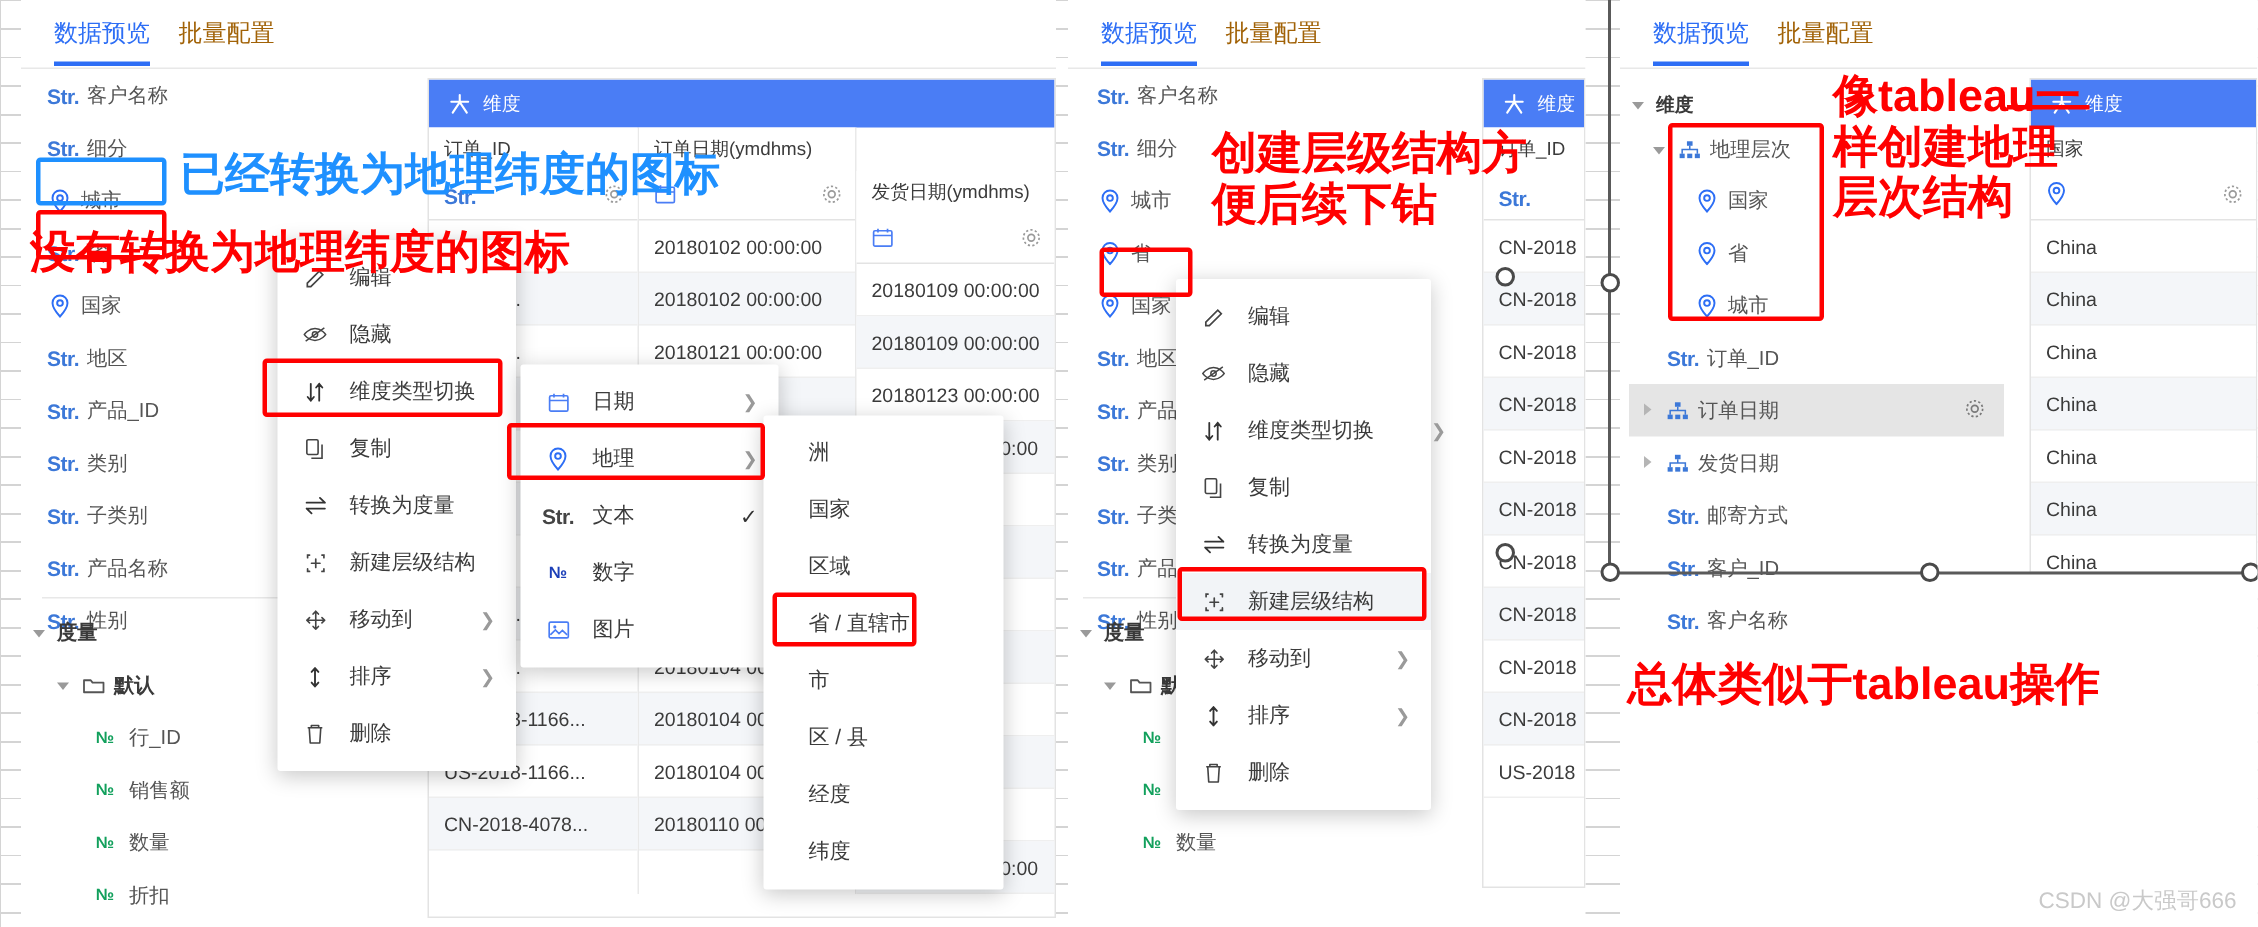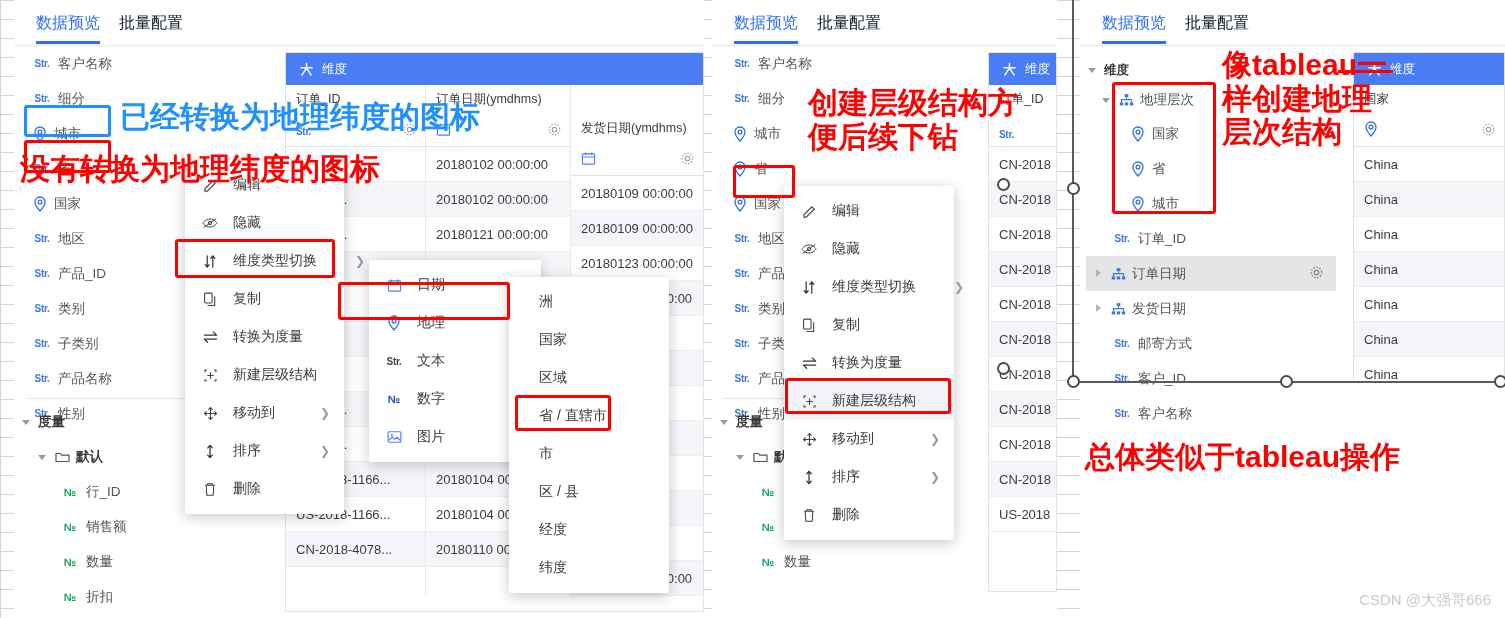--- a/index.html
+++ b/index.html
@@ -31,21 +31,21 @@
     background: #fff;
     border-bottom: 1px solid #e8e8e8;
     display: flex;
     align-items: center;
     padding-left: 22px;
     gap: 19px;
     width: 100%;
   }
   .tab {
     font-size: 16px;
-    color: #0f172a;
+    color: #a16207;
     position: relative;
     height: 46px;
     line-height: 46px;
     white-space: nowrap;
   }
   .tab.active { color: #2d6ef5; }
   .tab.active::after {
     content: "";
     position: absolute;
     left: 0; right: 0; bottom: 2px;
@@ -84,21 +84,21 @@
     border-left: 5px solid #b5b5b5;
   }
   .ic {
     flex: 0 0 auto;
     display: inline-flex;
     align-items: center;
     justify-content: center;
     width: 16px; height: 16px;
   }
   .ic-str {
-    font-size: 10px;
+    font-size: 14px;
     font-weight: bold;
     color: #3c78d8;
     width: 20px;
     letter-spacing: -0.3px;
   }
   .ic-num {
     font-size: 11px;
     font-weight: bold;
     color: #12a05c;
     width: 20px;
@@ -543,21 +543,21 @@
       <div class="mi">
         <span class="mic">
           <svg width="14" height="15" viewBox="0 0 14 16">
               <path d="M1.8 3.4h10.4M4.4 3.4V1.8h5.2v1.6M2.9 3.4l.7 10.8h6.8l.7-10.8" fill="none" stroke="#444" stroke-width="1.15" stroke-linejoin="round"></path>
             </svg>
         </span>
         <span class="mtext">删除</span>
       </div>
     </div>
 
-    <div class="menu" style="left:333px; top:260px; width:172px;margin-left:22px;">
+    <div class="menu" style="left:333px; top:243px; width:172px;">
       <div class="mi">
         <span class="mic">
           <svg width="15" height="15" viewBox="0 0 16 16">
               <rect x="1.5" y="3" width="13" height="11" rx="1" fill="none" stroke="#4a7df5" stroke-width="1.2"></rect>
               <path d="M1.5 6.4h13M4.6 1.6v2.6M11.4 1.6v2.6" stroke="#4a7df5" stroke-width="1.2"></path>
             </svg>
         </span>
         <span class="mtext">日期</span>
         <span class="arrow">❯</span>
       </div>

